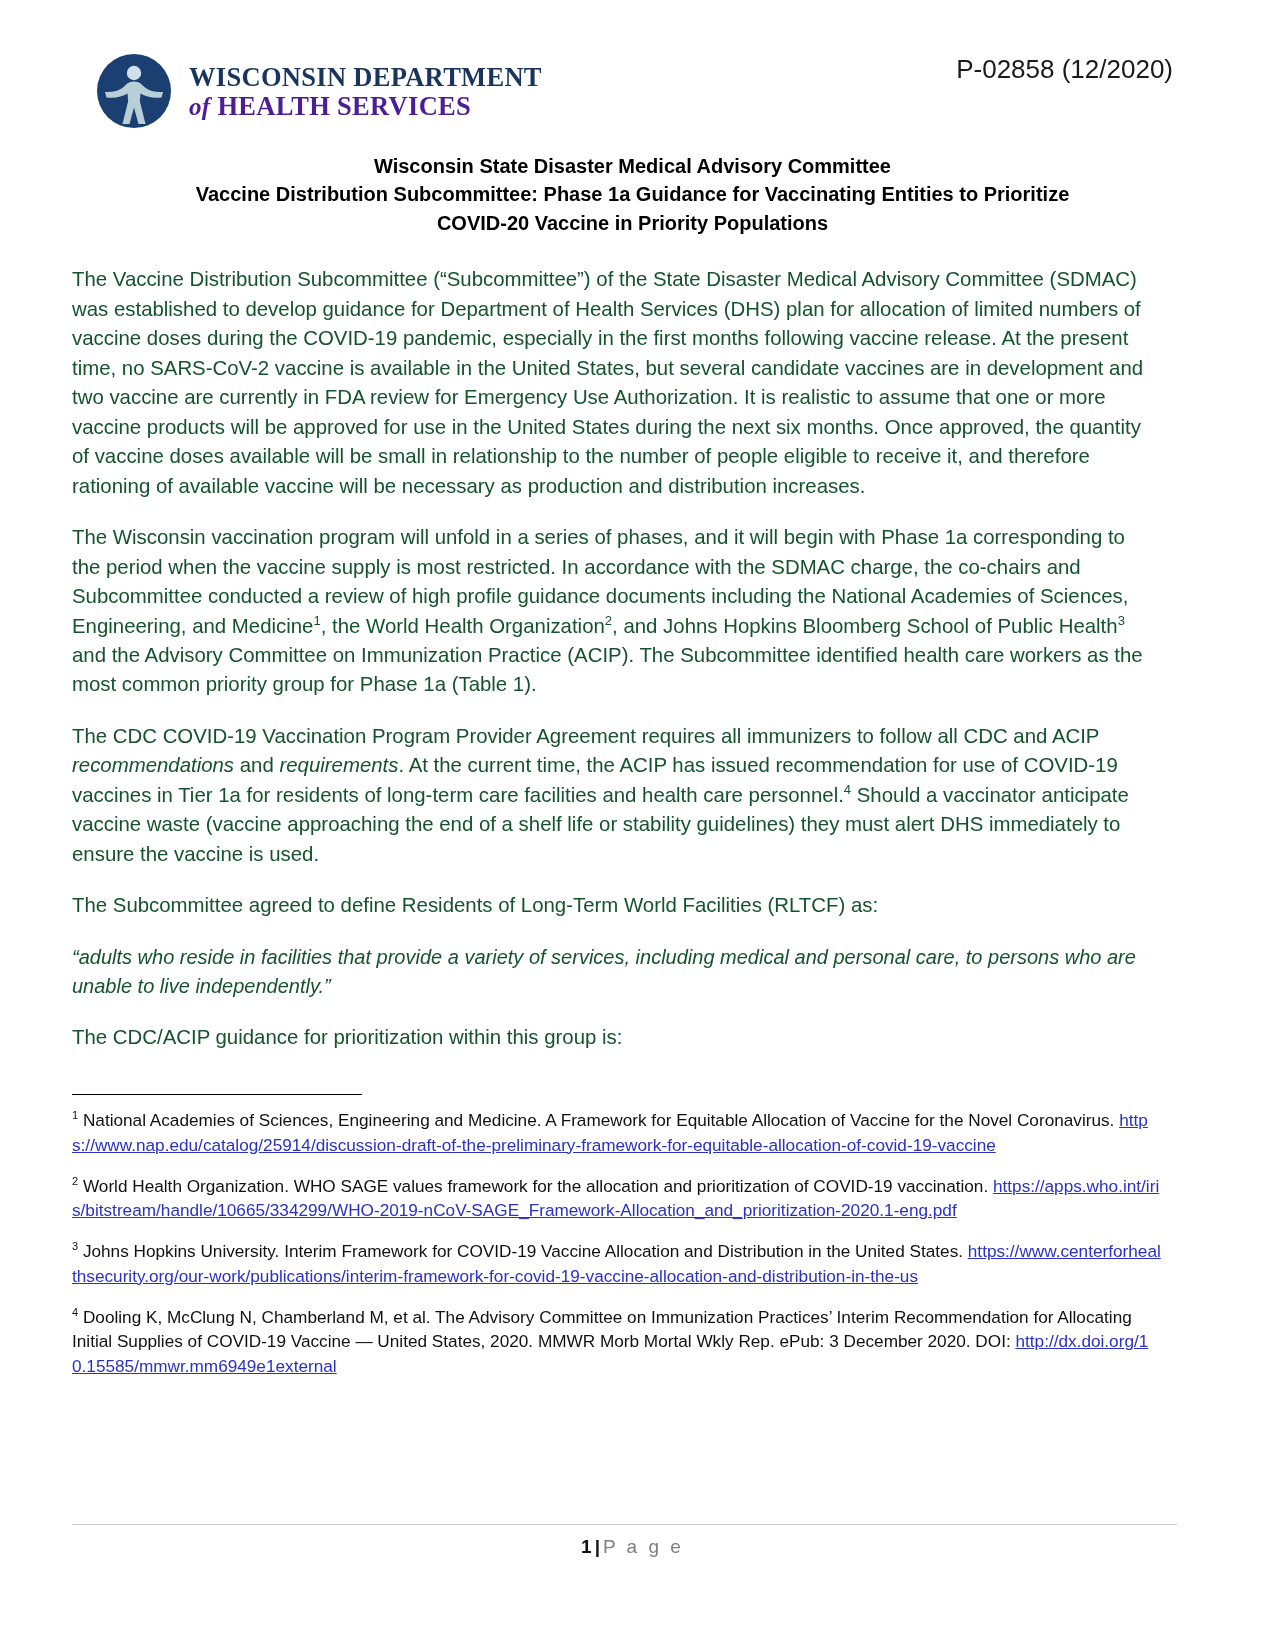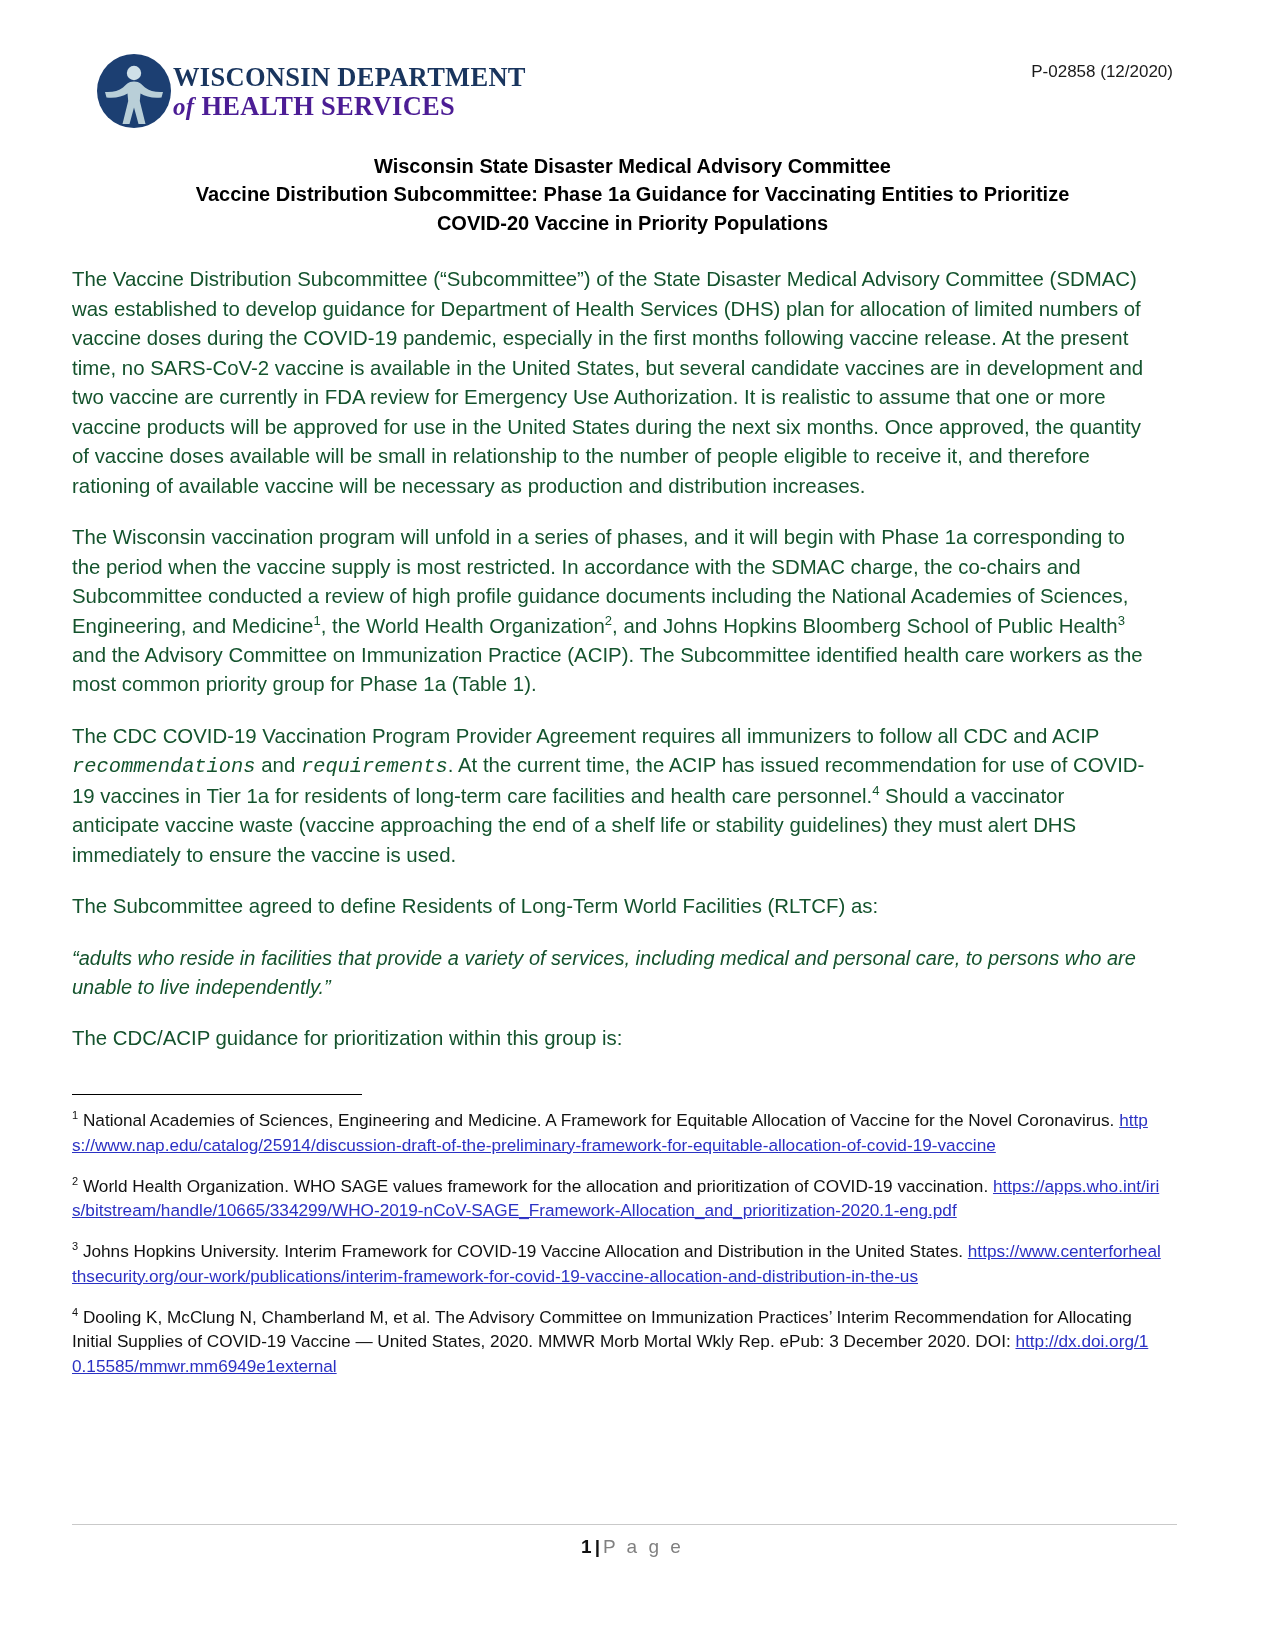--- a/index.html
+++ b/index.html
@@ -26,20 +26,21 @@
   
   .header {
     position: relative;
     height: 118px;
     padding: 52px 90px 0 95px;
     box-sizing: border-box;
   }
   .logo-block {
     display: flex;
     align-items: center;
+    gap: 16px;
   }
   .logo-mark {
     width: 78px;
     height: 78px;
     flex: 0 0 78px;
   }
   .logo-words {
     line-height: 1.03;
     padding-top: 2px;
   }
@@ -58,23 +59,23 @@
     color: #4c1d95;
     margin-top: 2px;
   }
   .logo-of {
     font-style: italic;
     font-weight: bold;
     font-size: 25px;
   }
   .pub-number {
     position: absolute;
-    top: 62px;
+    top: 54px;
     right: 92px;
-    font-size: 17px;
+    font-size: 26px;
     color: #1a1a1a;
     white-space: nowrap;
   }
 
   
   .title-block {
     margin: 34px 95px 0 95px;
     text-align: center;
     font-weight: bold;
     font-size: 20px;
@@ -97,21 +98,21 @@
     margin: 0 0 22px 34px;
     font-style: italic;
     font-size: 20px;
     line-height: 1.45;
   }
   sup {
     font-size: 0.64em;
     vertical-align: super;
     line-height: 0;
   }
-  i { font-style: italic; font-family: Liberation Mono, monospace; }
+  i { font-style: italic; }
 
   
   .footnotes {
     position: absolute;
     left: 72px;
     right: 88px;
     top: 1094px;
   }
   .fn-rule {
     width: 290px;

